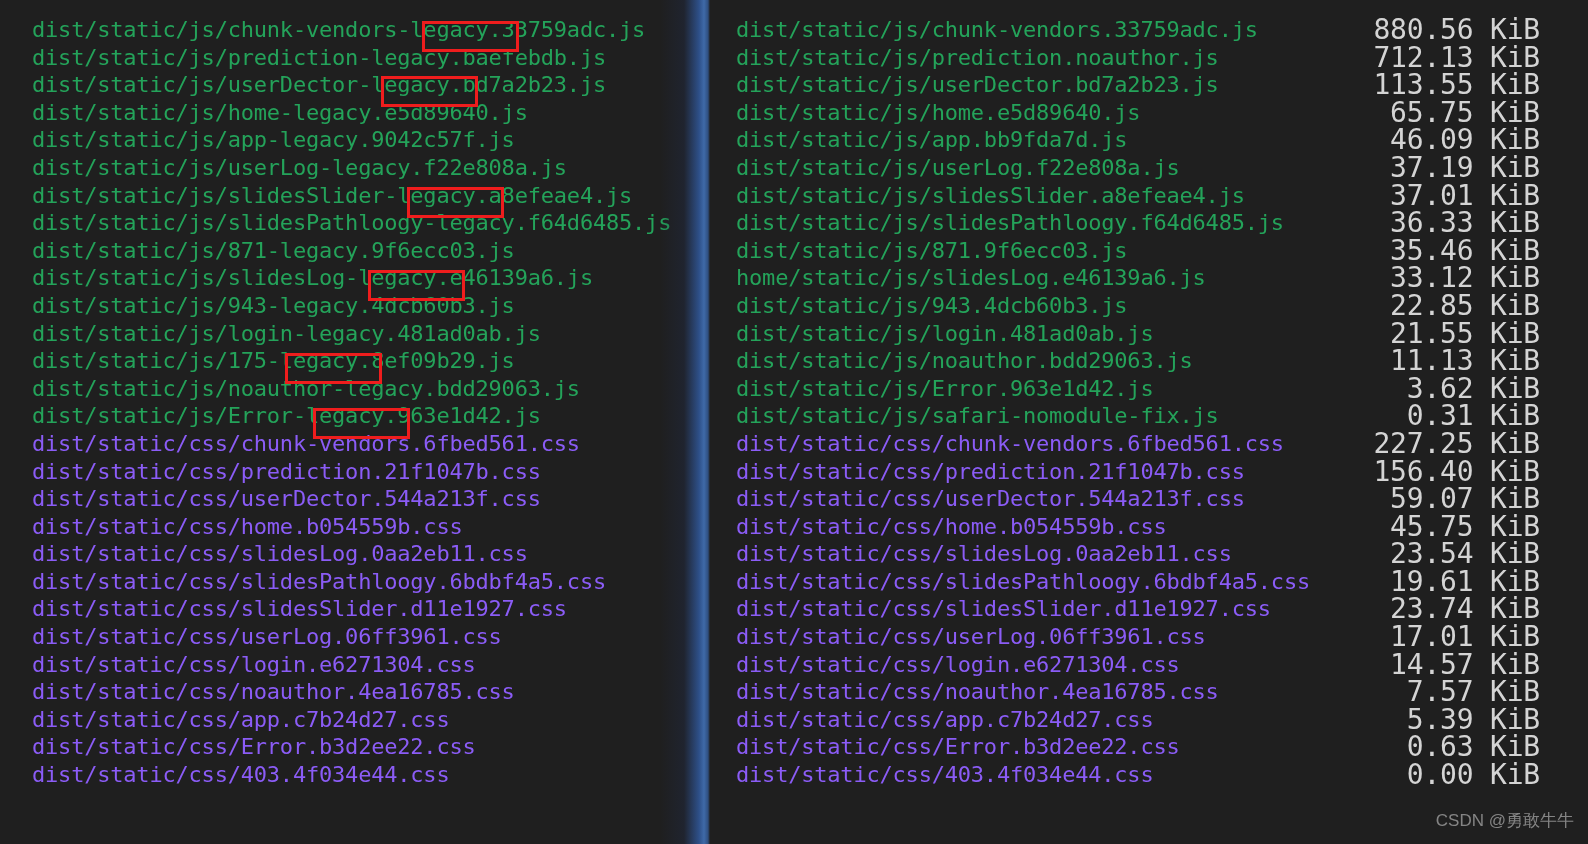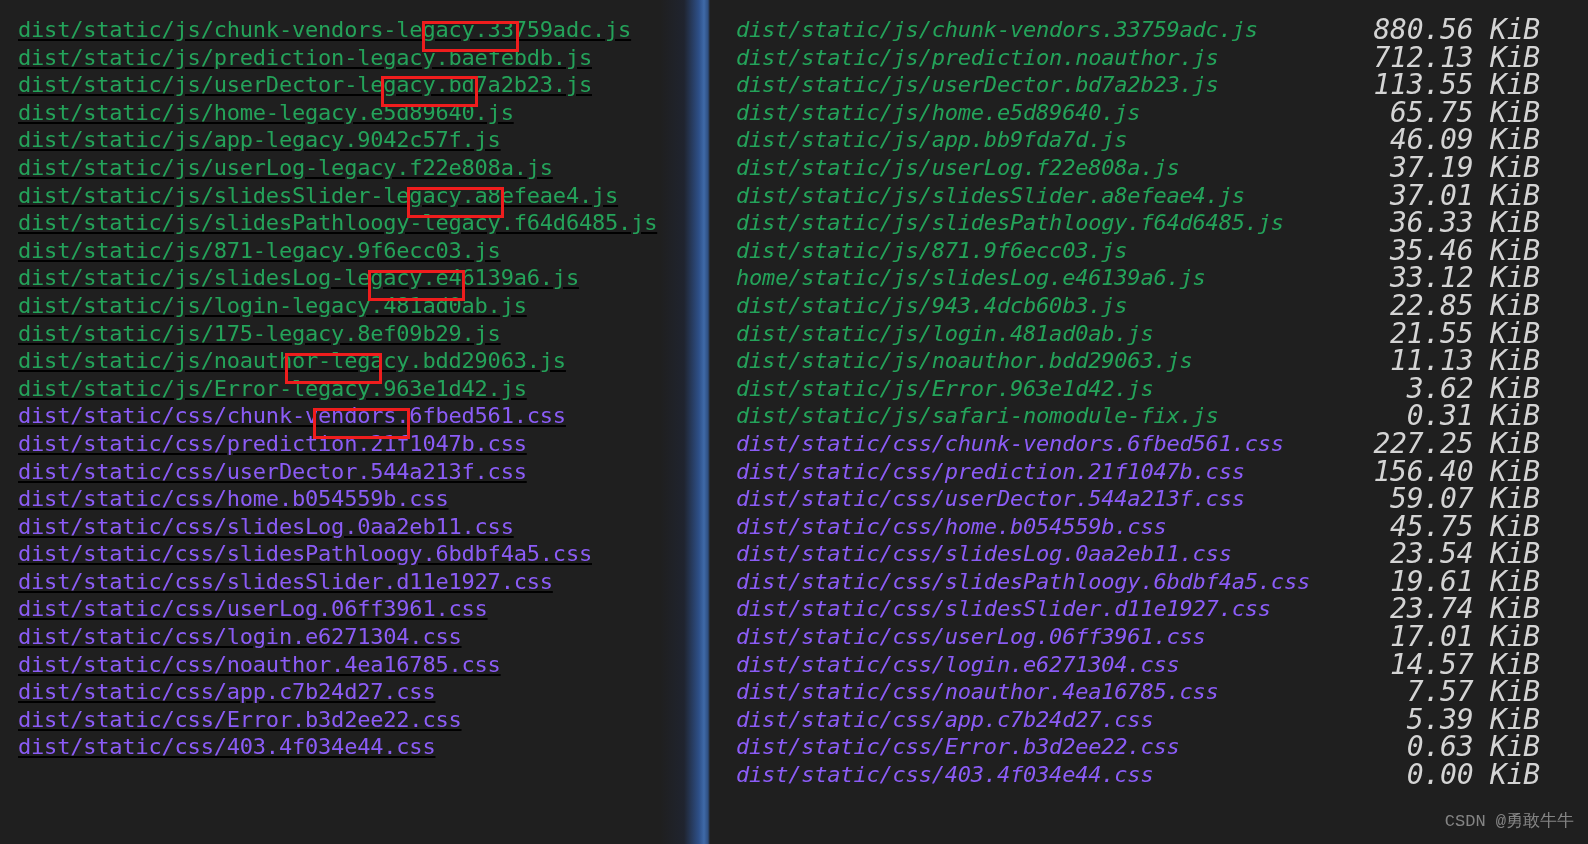--- a/index.html
+++ b/index.html
@@ -52,22 +52,22 @@
     right: 0;
   }
   .line {
     position: relative;
     height: 27.6px;
     line-height: 27.6px;
     font-size: 22px;
     letter-spacing: -0.2px;
     white-space: pre;
   }
-  #left-panel .lines  { padding-left: 18px; text-decoration: underline; }
-  #right-panel .lines { padding-left: 26px; font-style: italic; }
+  #left-panel .lines  { padding-left: 32px; }
+  #right-panel .lines { padding-left: 26px; }
 
   .js   { color: #24a35a; }
   .css  { color: #8b5cf6; }
   .size {
     position: absolute;
     right: 48px;
     top: 0;
     color: #d4d4d4;
     font-size: 28px;
     line-height: 27.6px;
@@ -82,21 +82,21 @@
     pointer-events: none;
     background: transparent;
   }
 
   
   #watermark {
     position: absolute;
     right: 14px;
     bottom: 12px;
     color: rgba(215,215,215,0.55);
-    font-family: Liberation Mono, monospace;
+    font-family: Liberation Sans, sans-serif;
     font-size: 17px;
     white-space: pre;
     pointer-events: none;
   }
 </style>
 </head>
 <body>
 
 <div id="screen">
 
@@ -105,20 +105,21 @@
         <div class="line"><span class="js">dist/static/js/chunk-vendors-legacy.33759adc.js</span></div>
         <div class="line"><span class="js">dist/static/js/prediction-legacy.baefebdb.js</span></div>
         <div class="line"><span class="js">dist/static/js/userDector-legacy.bd7a2b23.js</span></div>
         <div class="line"><span class="js">dist/static/js/home-legacy.e5d89640.js</span></div>
         <div class="line"><span class="js">dist/static/js/app-legacy.9042c57f.js</span></div>
         <div class="line"><span class="js">dist/static/js/userLog-legacy.f22e808a.js</span></div>
         <div class="line"><span class="js">dist/static/js/slidesSlider-legacy.a8efeae4.js</span></div>
         <div class="line"><span class="js">dist/static/js/slidesPathloogy-legacy.f64d6485.js</span></div>
         <div class="line"><span class="js">dist/static/js/871-legacy.9f6ecc03.js</span></div>
         <div class="line"><span class="js">dist/static/js/slidesLog-legacy.e46139a6.js</span></div>
+        <div class="line"><span class="js">dist/static/js/943-legacy.4dcb60b3.js</span></div>
         <div class="line"><span class="js">dist/static/js/login-legacy.481ad0ab.js</span></div>
         <div class="line"><span class="js">dist/static/js/175-legacy.8ef09b29.js</span></div>
         <div class="line"><span class="js">dist/static/js/noauthor-legacy.bdd29063.js</span></div>
         <div class="line"><span class="js">dist/static/js/Error-legacy.963e1d42.js</span></div>
         <div class="line"><span class="css">dist/static/css/chunk-vendors.6fbed561.css</span></div>
         <div class="line"><span class="css">dist/static/css/prediction.21f1047b.css</span></div>
         <div class="line"><span class="css">dist/static/css/userDector.544a213f.css</span></div>
         <div class="line"><span class="css">dist/static/css/home.b054559b.css</span></div>
         <div class="line"><span class="css">dist/static/css/slidesLog.0aa2eb11.css</span></div>
         <div class="line"><span class="css">dist/static/css/slidesPathloogy.6bdbf4a5.css</span></div>

